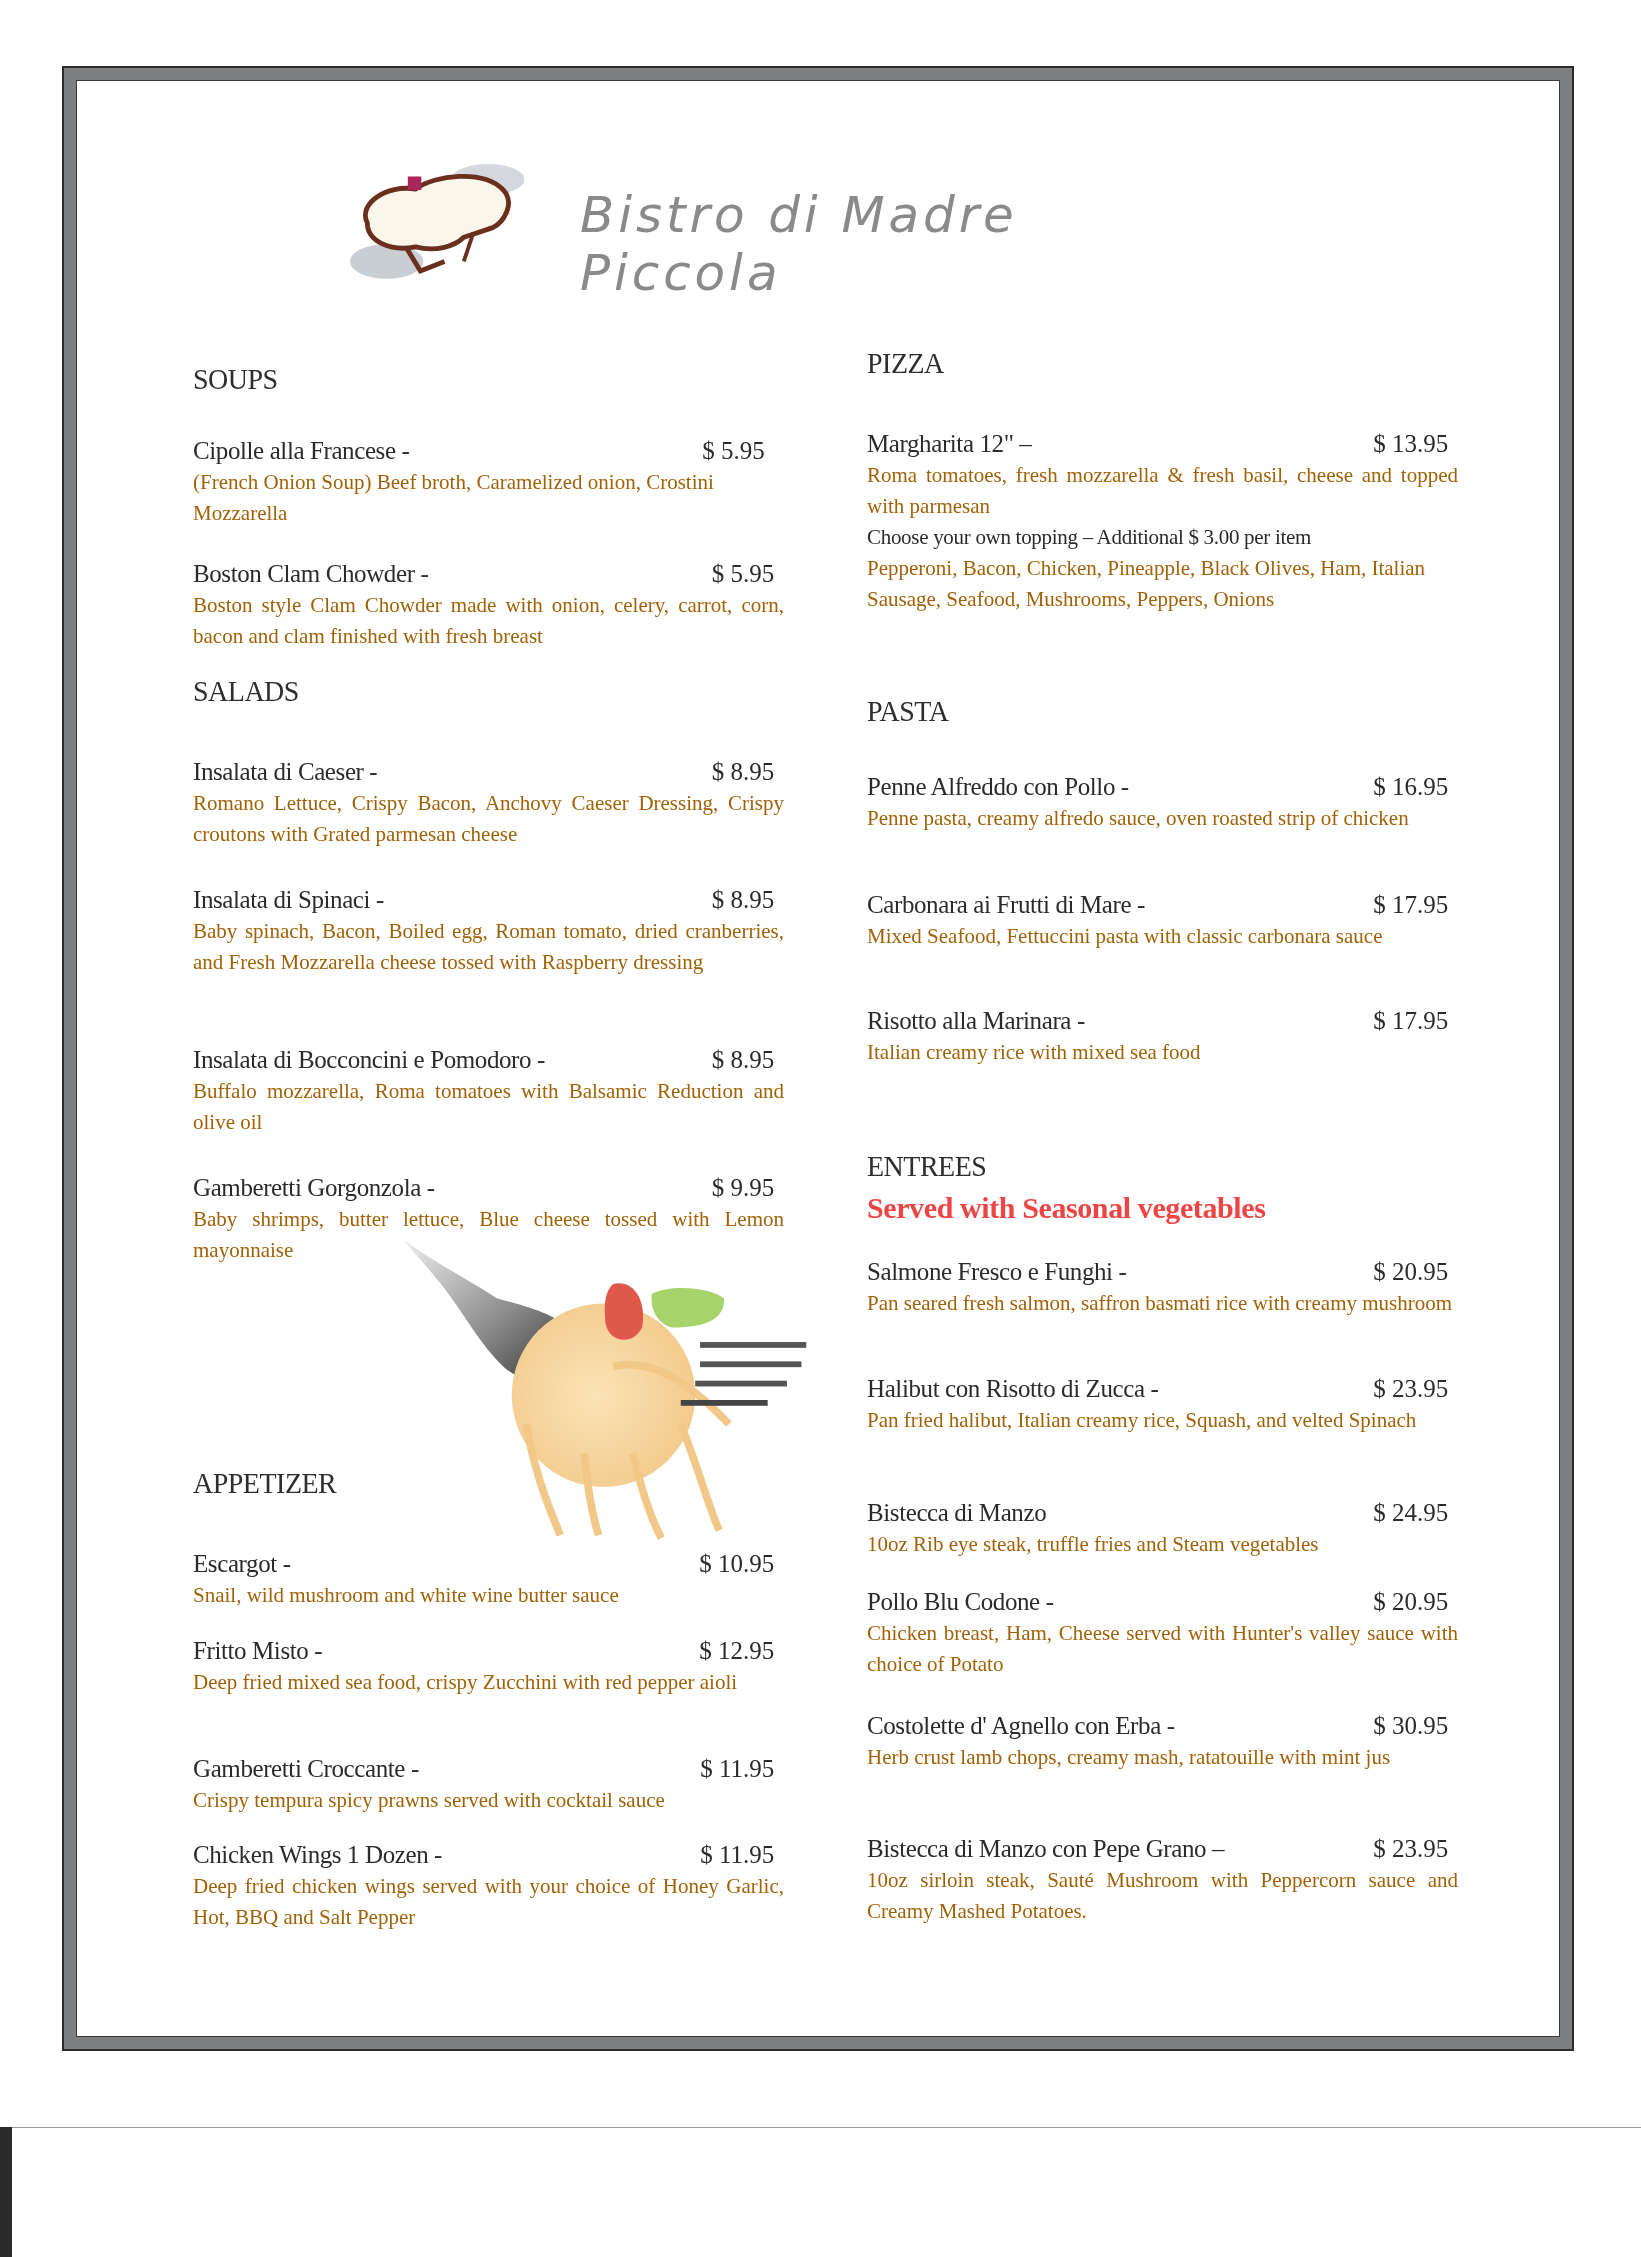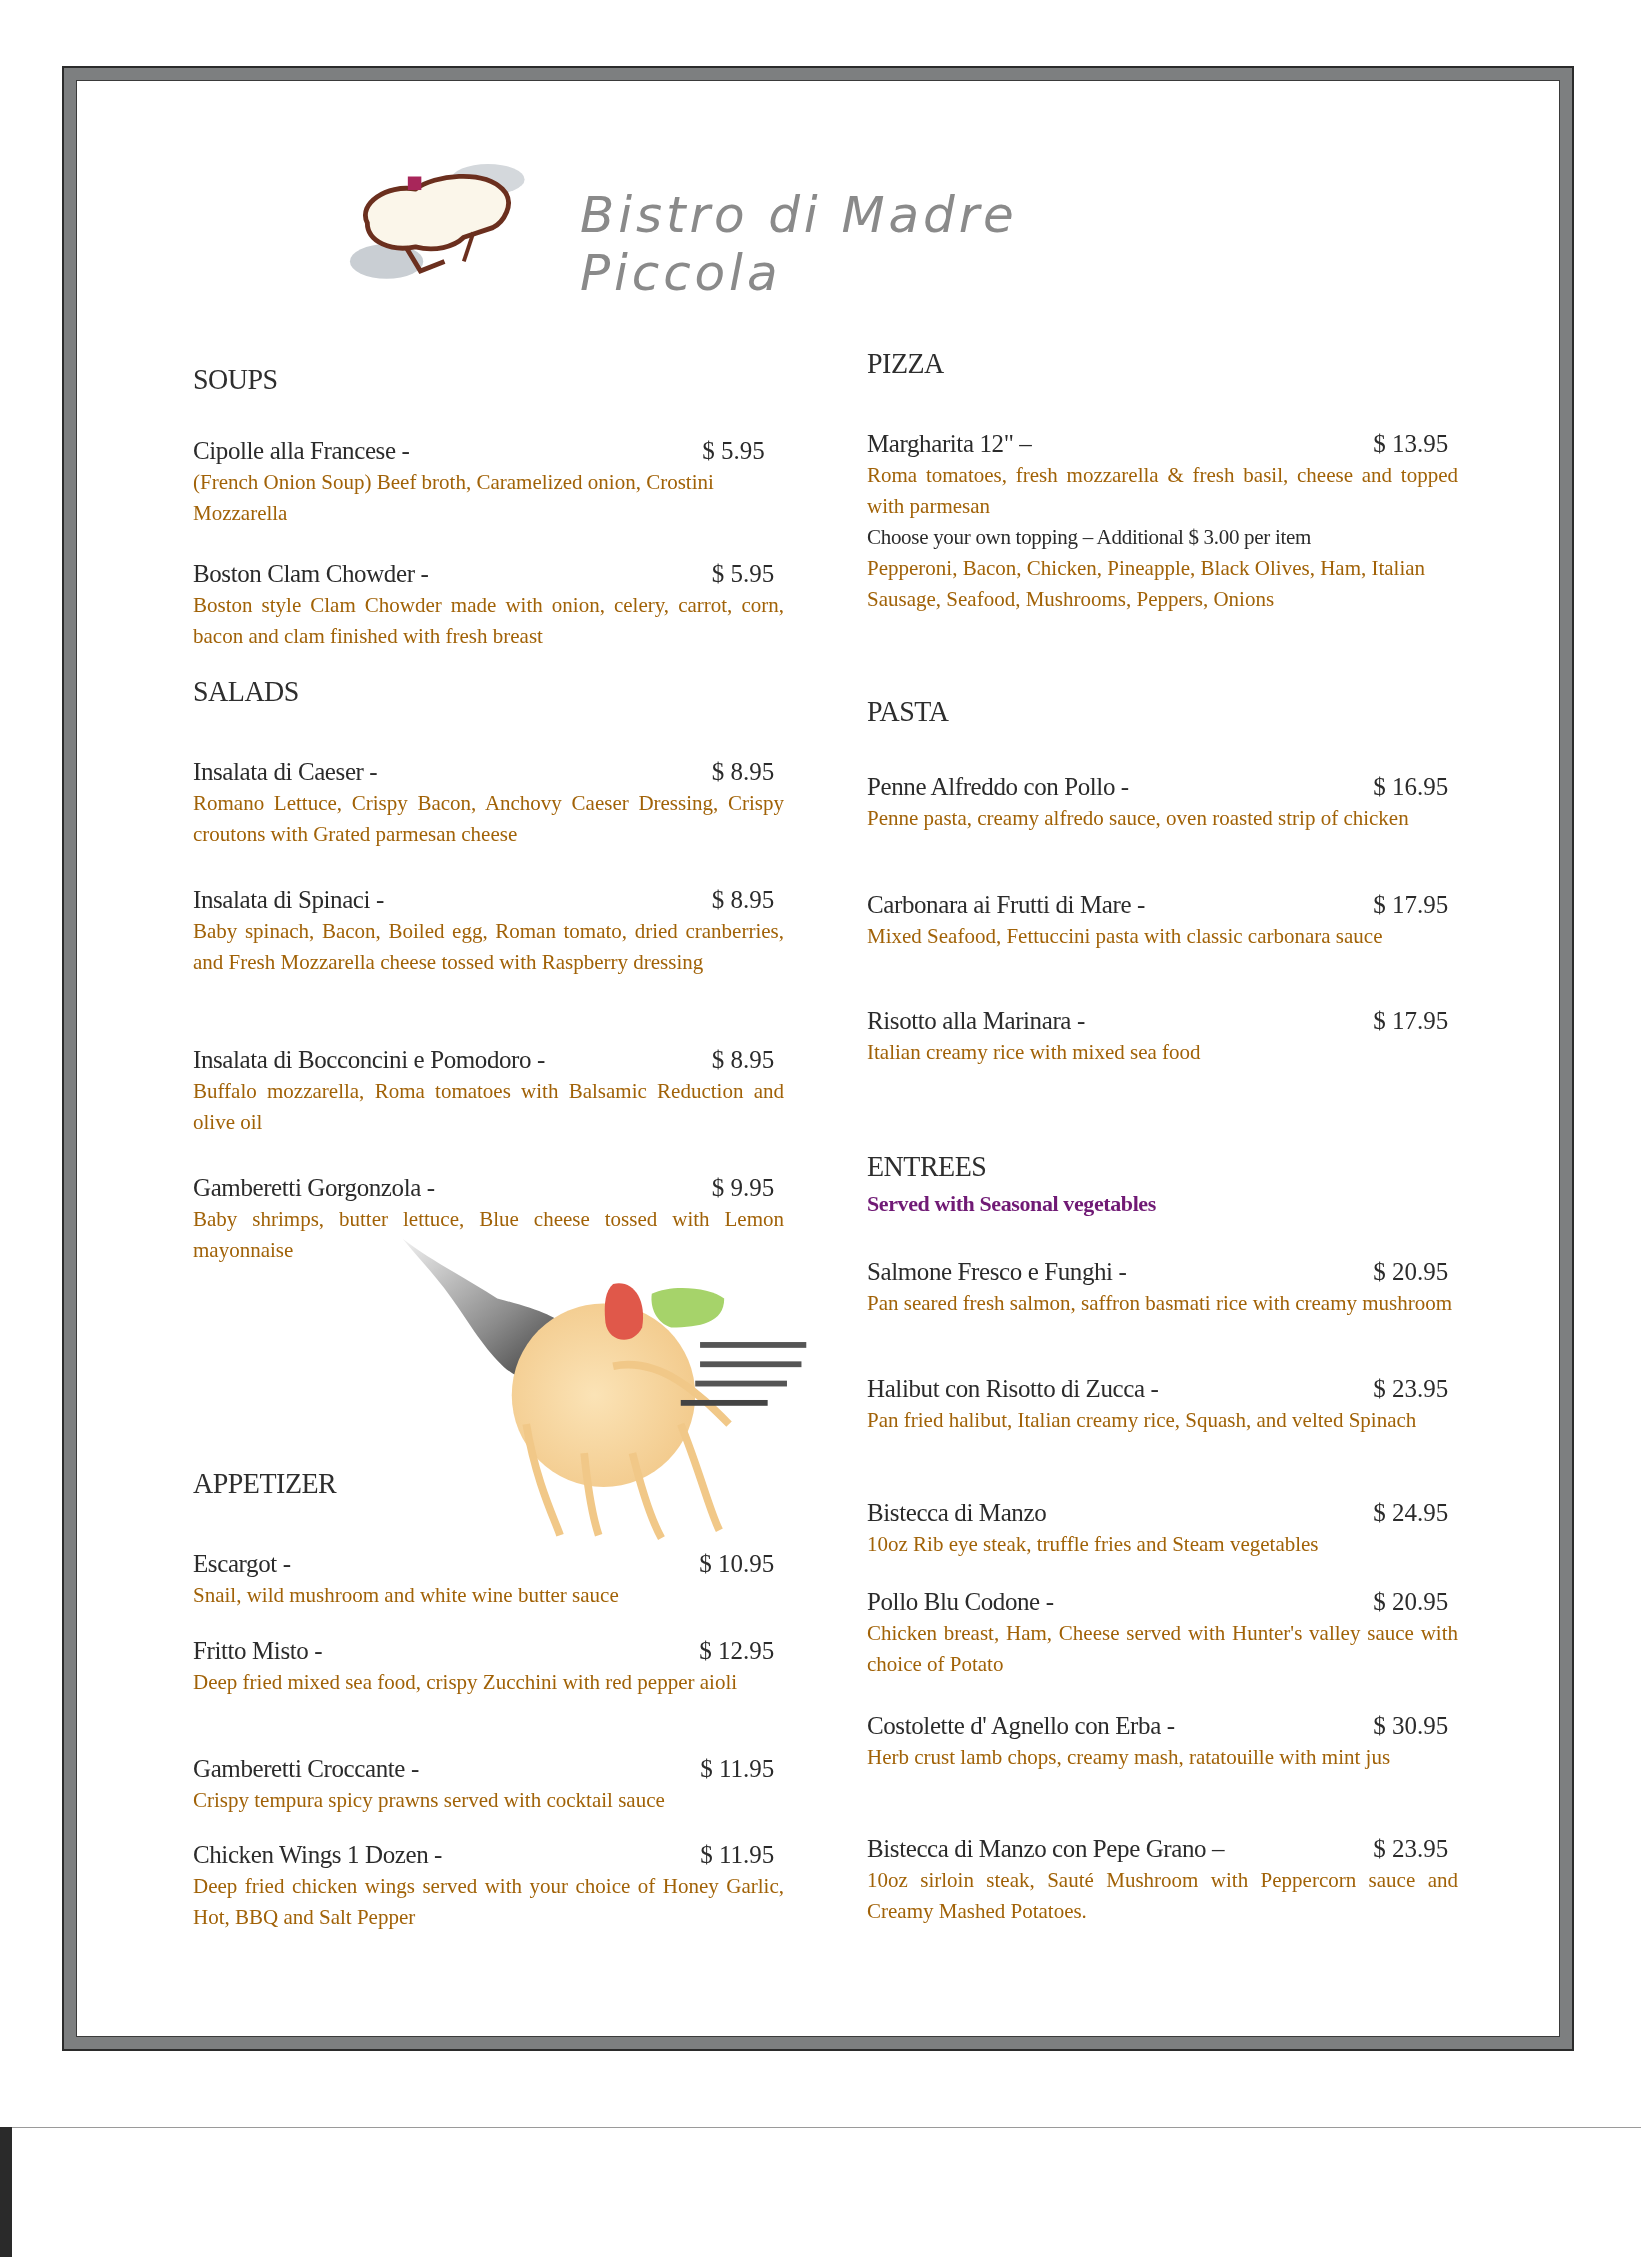--- a/index.html
+++ b/index.html
@@ -30,21 +30,21 @@
 
   .col { position:absolute; width:591px; }
   .col-left { left:193px; top:348px; }
   .col-right { left:867px; top:348px; }
 
   .section-title {
     font-size:28px; letter-spacing:-0.5px; color:#2e2e2e; margin:0;
     font-family:"Liberation Serif", serif; font-weight:normal;
     transform:scaleY(1.05);
   }
-  .section-sub { font-size:22px; color:#701a75; margin-top:7.7px; font-family:"Liberation Serif", serif; font-weight:bold; letter-spacing:-0.4px;}
+  .section-sub { font-size:30px; color:#ef4444; margin-top:7.7px; font-family:"Liberation Serif", serif; font-weight:bold; letter-spacing:-0.4px;}
 
   .item { margin-top:12px; }
   .item-head { display:flex; justify-content:space-between; align-items:baseline; }
   .item-name, .item-price {
     font-family:"Liberation Serif", serif;
     font-size:25px; color:#2b2b2b; letter-spacing:-0.4px;
   }
   .item-price { letter-spacing:0; padding-right:9.7px; }
   .item-desc {
     font-family:"Liberation Serif", serif;

